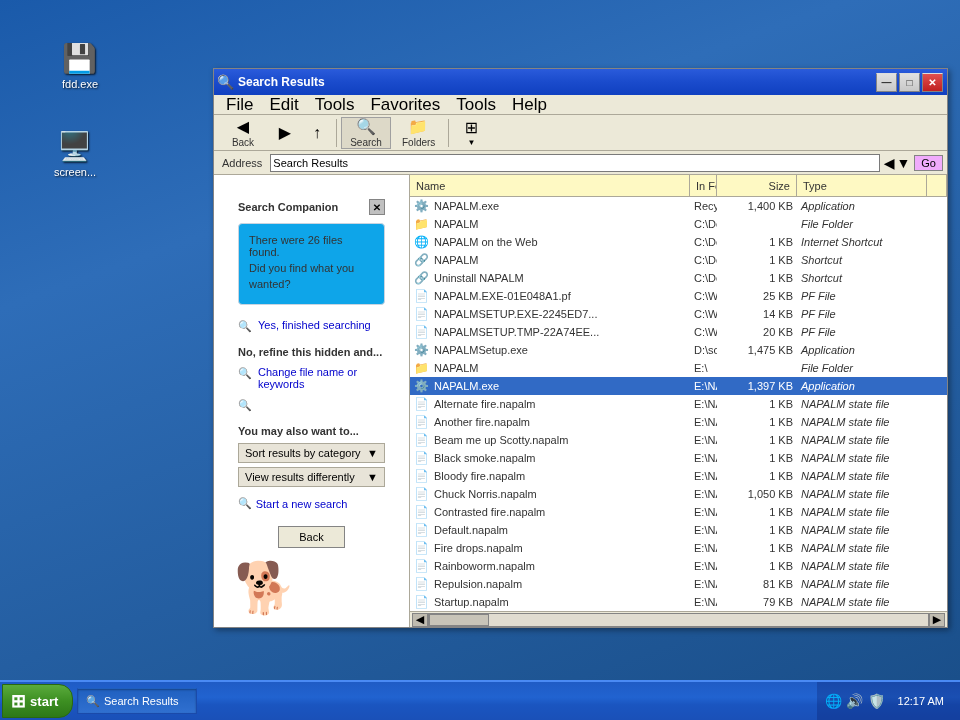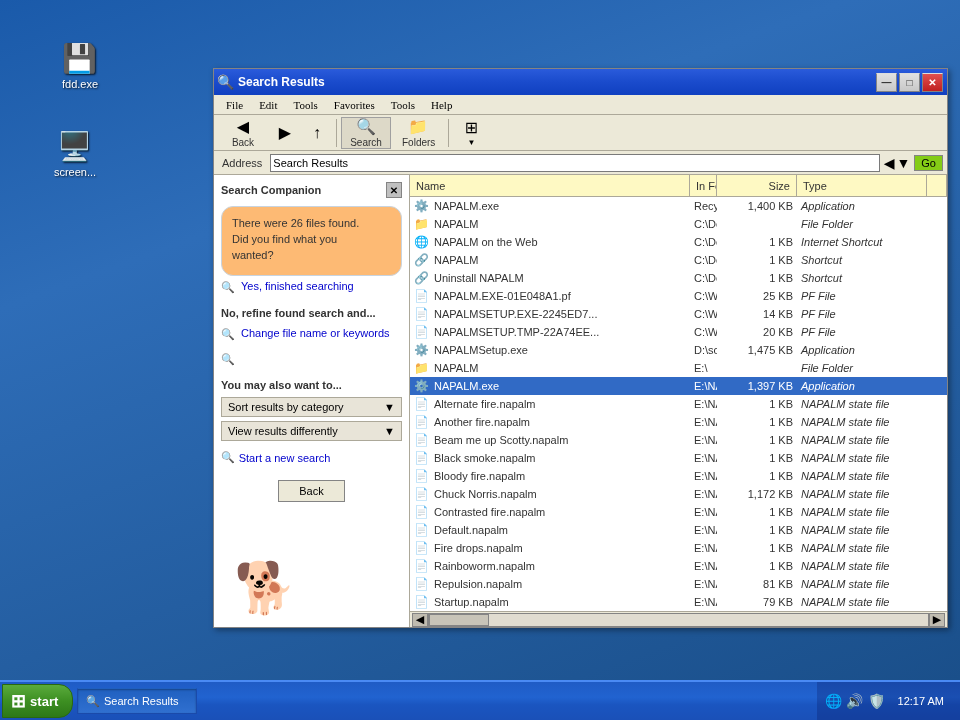--- a/index.html
+++ b/index.html
@@ -116,22 +116,21 @@
       display: flex;
       align-items: center;
       padding: 0 4px;
       border-bottom: 1px solid #aca899;
       flex-shrink: 0;
     }
     .menu-item {
       padding: 2px 8px;
       cursor: pointer;
       color: #000;
-      font-size: 11px;
-      font-family: Liberation Serif, serif;
+      font-size: 17px;
     }
 
     
     .toolbar {
       height: 36px;
       background: #ece9d8;
       display: flex;
       align-items: center;
       padding: 2px 4px;
       border-bottom: 1px solid #aca899;
@@ -185,40 +184,40 @@
       flex: 1;
       height: 18px;
       background: white;
       border: 1px solid #7a7a7a;
       padding: 0 2px;
       font-size: 11px;
     }
     .address-go {
       padding: 1px 6px;
       font-size: 11px;
-      background: #84cc16;
+      background: #f0abfc;
       border: 1px solid #848484;
       cursor: pointer;
     }
 
     
     .main-area {
       display: flex;
       flex: 1;
       overflow: hidden;
     }
 
     
     .search-panel {
       width: 196px;
       background: white;
       border-right: 1px solid #aca899;
       display: flex;
       flex-direction: column;
-      padding: 7px;
+      padding: 24px;
       flex-shrink: 0;
       overflow-y: auto;
       position: relative;
     }
     .search-panel-header {
       display: flex;
       justify-content: space-between;
       align-items: center;
       margin-bottom: 8px;
     }
@@ -234,24 +233,25 @@
       border: 1px solid #848484;
       display: flex;
       align-items: center;
       justify-content: center;
       cursor: pointer;
       font-size: 10px;
       font-weight: bold;
     }
 
     .search-bubble {
-      background: #fdba74;
+      background: #0ea5e9;
       border: 1px solid #c8d4e0;
-      border-radius: 12px;
+      border-radius: 4px;
       padding: 10px;
+      margin-bottom: 10px;
       font-size: 11px;
       color: #333;
     }
     .search-bubble p { margin-bottom: 4px; }
 
     .search-option {
       display: flex;
       align-items: flex-start;
       gap: 4px;
       margin: 4px 0;
@@ -560,21 +560,21 @@
           <p>There were 26 files found.</p>
           <p>Did you find what you</p>
           <p>wanted?</p>
         </div>
 
         <div class="search-option">
           <div class="search-option-icon">🔍</div>
           <span>Yes, finished searching</span>
         </div>
 
-        <div class="search-section-title">No, refine found search and...</div>
+        <div class="search-section-title">No, refine this hidden and...</div>
 
         <div class="search-option">
           <div class="search-option-icon">🔍</div>
           <span>Change file name or keywords</span>
         </div>
         <div class="search-option">
           <div class="search-option-icon">🔍</div>
         </div>
 
         <div class="search-section-title">You may also want to...</div>
@@ -768,21 +768,21 @@
       <div class="file-cell cell-size">1 KB</div>
       <div class="file-cell cell-type">NAPALM state file</div>
       <div class="file-cell cell-extra"></div>
     </div>
             <div class="file-row">
       <div class="file-cell cell-name">
         <div class="file-icon">📄</div>
         <span>Chuck Norris.napalm</span>
       </div>
       <div class="file-cell cell-folder">E:\NAPALM\Data</div>
-      <div class="file-cell cell-size">1,172 KB</div>
+      <div class="file-cell cell-size">1,050 KB</div>
       <div class="file-cell cell-type">NAPALM state file</div>
       <div class="file-cell cell-extra"></div>
     </div>
             <div class="file-row">
       <div class="file-cell cell-name">
         <div class="file-icon">📄</div>
         <span>Contrasted fire.napalm</span>
       </div>
       <div class="file-cell cell-folder">E:\NAPALM\Data</div>
       <div class="file-cell cell-size">1 KB</div>

